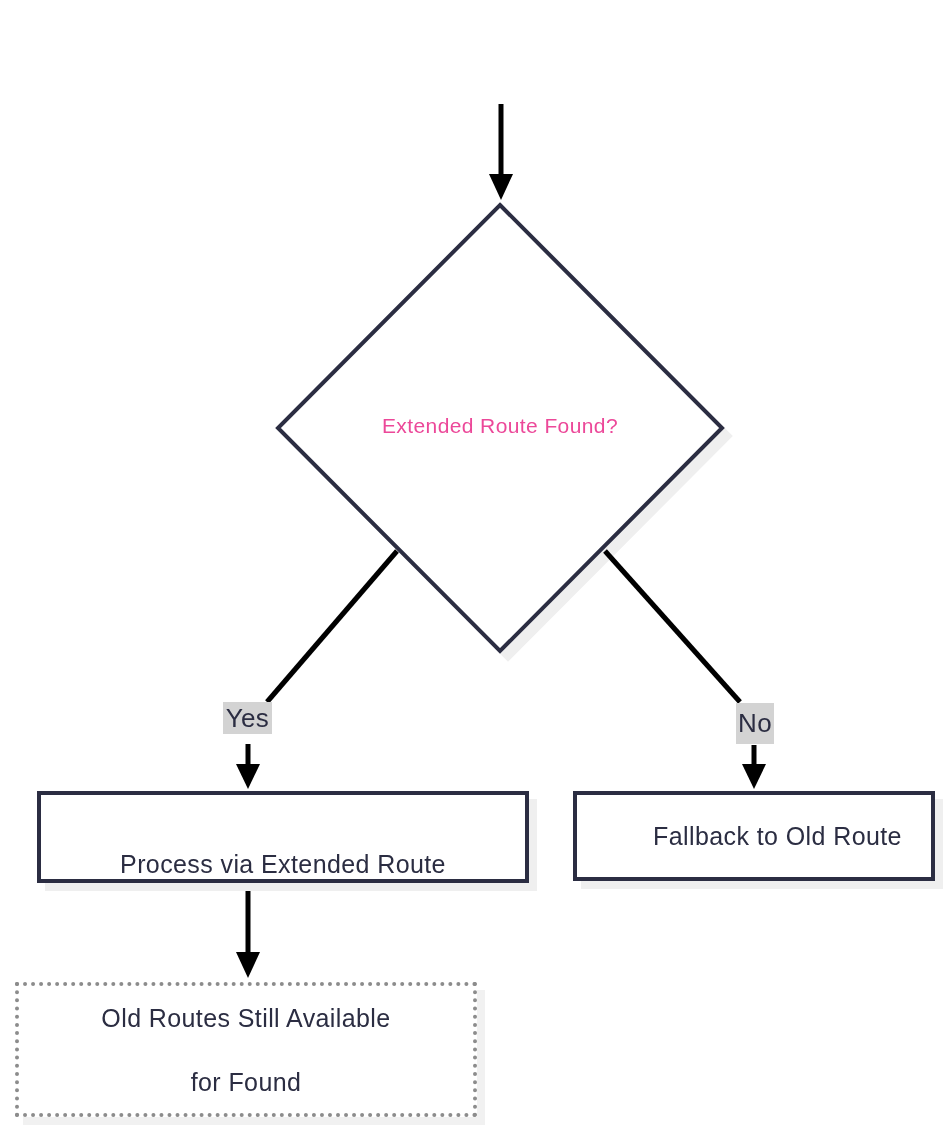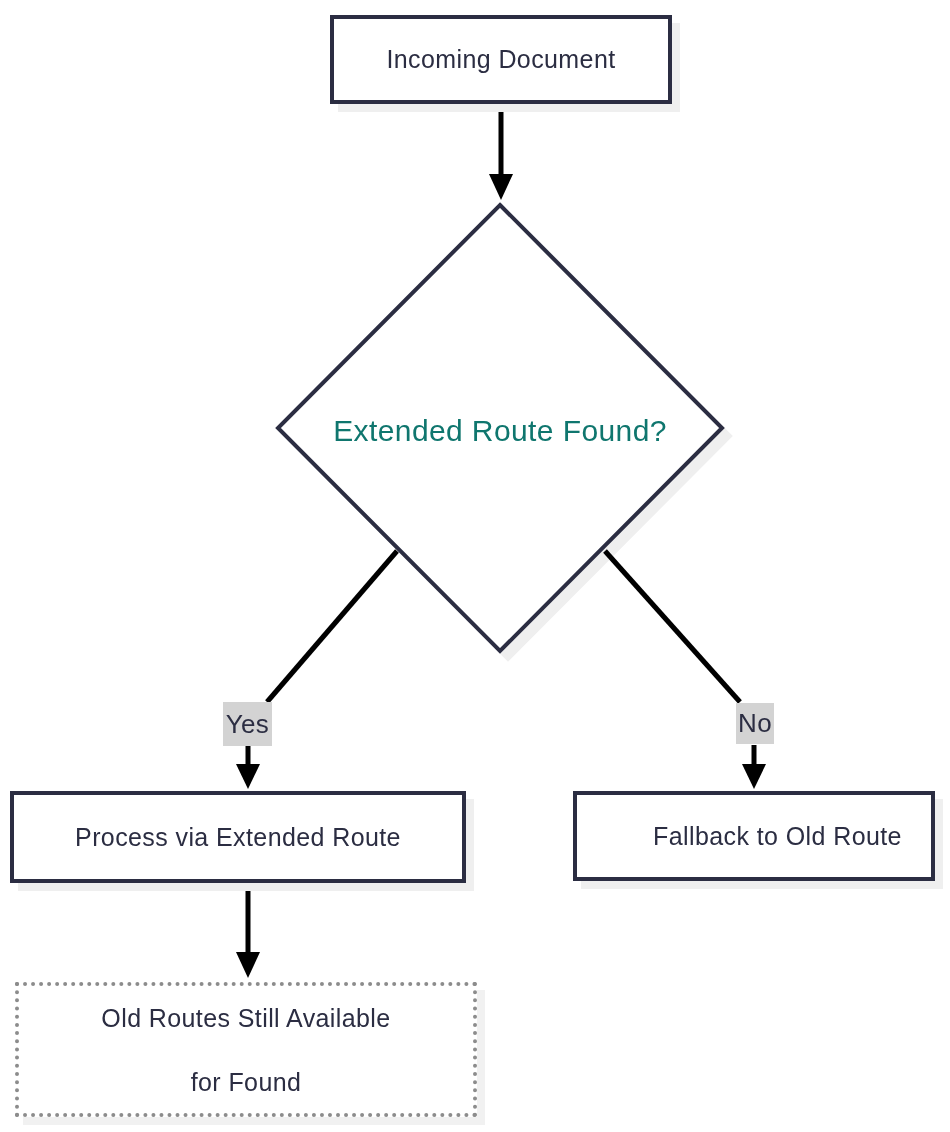--- a/index.html
+++ b/index.html
@@ -40,23 +40,23 @@
   }
   .node.dotted {
     border: 4px dotted #8c8c8c;
     box-shadow: 8px 8px 0 0 #f1f1f1;
     line-height: 38px;
   }
   .decision-label {
     position: absolute;
     z-index: 2;
     text-align: center;
-    font-size: 30px;
+    font-size: 21px;
     letter-spacing: 0.4px;
-    color: #0f766e;
+    color: #ec4899;
   }
   .edge-label {
     position: absolute;
     box-sizing: border-box;
     background: #d3d3d3;
     color: #2b2d42;
     font-size: 26px;
     letter-spacing: 0.3px;
     display: flex;
     align-items: center;
@@ -85,31 +85,28 @@
 
     <line x1="605" y1="551" x2="740" y2="702" stroke="#000000" stroke-width="5"></line>
 
     <line x1="754" y1="745" x2="754" y2="766" stroke="#000000" stroke-width="5"></line>
     <polygon points="742,764 766,764 754,789" fill="#000000"></polygon>
 
     <line x1="248" y1="885" x2="248" y2="954" stroke="#000000" stroke-width="5"></line>
     <polygon points="236,952 260,952 248,978" fill="#000000"></polygon>
   </svg>
 
-  <div class="node" style="left:330px; top:15px; width:342px; height:89px;">
-    <span>Incoming Document</span>
-  </div>
 
   <div class="decision-label" style="left:300px; top:414px; width:400px; height:32px;">Extended Route Found?</div>
 
-  <div class="edge-label" style="left:223px; top:702px; width:49px; height:44px;">Yes</div>
+  <div class="edge-label" style="left:223px; top:702px; width:49px; height:32px;">Yes</div>
 
   <div class="edge-label" style="left:736px; top:703px; width:38px; height:41px;text-align:right;">No</div>
 
-  <div class="node" style="left:10px; top:791px; width:456px; height:92px;">
+  <div class="node" style="left:37px; top:791px; width:492px; height:92px;justify-content:flex-end;">
     <span>Process via Extended Route</span>
   </div>
 
   <div class="node" style="left:573px; top:791px; width:362px; height:90px;padding-left:47px;">
     <span>Fallback to Old Route</span>
   </div>
 
   <div class="node dotted" style="left:15px; top:982px; width:462px; height:135px;gap:26px;">
     <span>Old Routes Still Available</span>
     <span>for Found</span>

